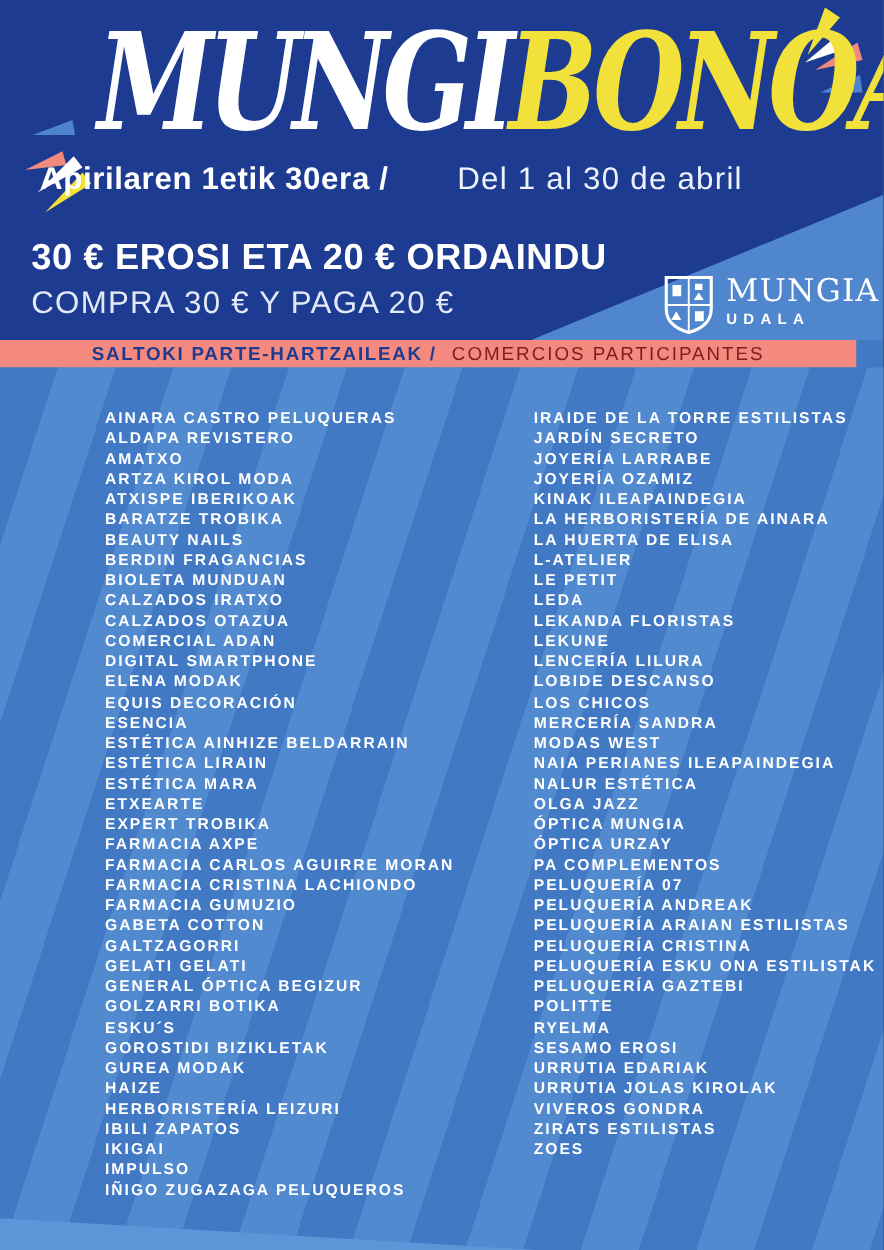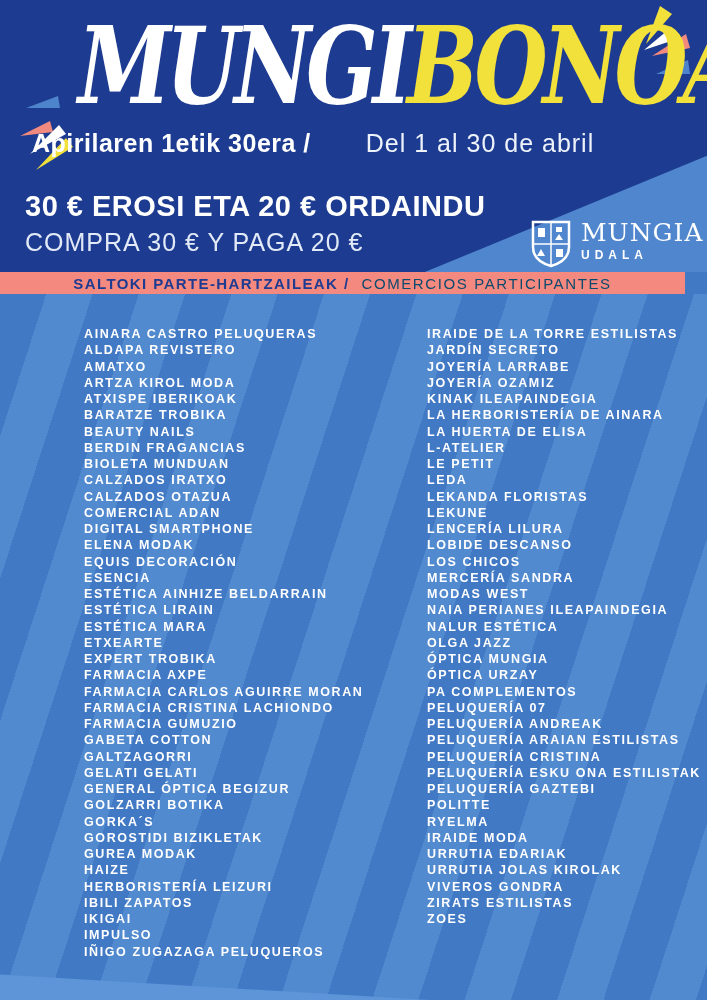--- a/index.html
+++ b/index.html
@@ -27,21 +27,21 @@
   .offer-sub{position:absolute;left:25px;top:228px;font-size:25px;font-weight:400;
     color:#e2eaf7;letter-spacing:1px;white-space:nowrap;}
   .muni{position:absolute;left:531px;top:220px;display:flex;align-items:flex-start;}
   .muni-text{margin-left:10px;color:#ffffff;}
   .muni-name{font-family:"DejaVu Serif", serif;font-size:25px;letter-spacing:1px;line-height:26px;}
   .muni-sub{font-size:12px;font-weight:bold;letter-spacing:5px;margin-top:2px;}
   
   .banner{position:absolute;left:0;top:272px;width:685px;height:22px;background:#f4897f;
     display:flex;align-items:center;justify-content:center;white-space:nowrap;}
   .banner .bold{font-weight:bold;color:#1d3b90;font-size:15px;letter-spacing:1.4px;}
-  .banner .light{font-weight:400;color:#0c4a6e;font-size:15px;letter-spacing:1.6px;margin-left:12px;}
+  .banner .light{font-weight:400;color:#7f1d1d;font-size:15px;letter-spacing:1.6px;margin-left:12px;}
   
   .body-bg{position:absolute;left:0;top:294px;width:707px;height:706px;
     background:repeating-linear-gradient(108deg,#4179c5 0 44px,#528acf 44px 88px);}
   .bottom-diag{position:absolute;left:0;top:294px;width:707px;height:706px;
     background:#5d95d8;clip-path:polygon(0 96.4%,60.8% 100%,0 100%);}
   .col{position:absolute;top:314px;color:#ffffff;}
   .col ul{margin:12px;padding:0;list-style:none;}
   .col li{font-size:12.5px;font-weight:bold;letter-spacing:1.6px;line-height:16.25px;white-space:nowrap;}
   .col-left{left:72px;width:335px;}
   .col-right{left:415px;width:290px;}
@@ -128,21 +128,21 @@
         <li>EXPERT TROBIKA</li>
         <li>FARMACIA AXPE</li>
         <li>FARMACIA CARLOS AGUIRRE MORAN</li>
         <li>FARMACIA CRISTINA LACHIONDO</li>
         <li>FARMACIA GUMUZIO</li>
         <li>GABETA COTTON</li>
         <li>GALTZAGORRI</li>
         <li>GELATI GELATI</li>
         <li>GENERAL ÓPTICA BEGIZUR</li>
         <li>GOLZARRI BOTIKA</li>
-        <li>GORKA´S</li>
+        <li>ESKU´S</li>
         <li>GOROSTIDI BIZIKLETAK</li>
         <li>GUREA MODAK</li>
         <li>HAIZE</li>
         <li>HERBORISTERÍA LEIZURI</li>
         <li>IBILI ZAPATOS</li>
         <li>IKIGAI</li>
         <li>IMPULSO</li>
         <li>IÑIGO ZUGAZAGA PELUQUEROS</li>
       </ul>
   </div>
@@ -172,21 +172,21 @@
         <li>ÓPTICA URZAY</li>
         <li>PA COMPLEMENTOS</li>
         <li>PELUQUERÍA 07</li>
         <li>PELUQUERÍA ANDREAK</li>
         <li>PELUQUERÍA ARAIAN ESTILISTAS</li>
         <li>PELUQUERÍA CRISTINA</li>
         <li>PELUQUERÍA ESKU ONA ESTILISTAK</li>
         <li>PELUQUERÍA GAZTEBI</li>
         <li>POLITTE</li>
         <li>RYELMA</li>
-        <li>IRAIDE MODA</li>
+        <li>SESAMO EROSI</li>
         <li>URRUTIA EDARIAK</li>
         <li>URRUTIA JOLAS KIROLAK</li>
         <li>VIVEROS GONDRA</li>
         <li>ZIRATS ESTILISTAS</li>
         <li>ZOES</li>
       </ul>
   </div>
 
 </div>
 

